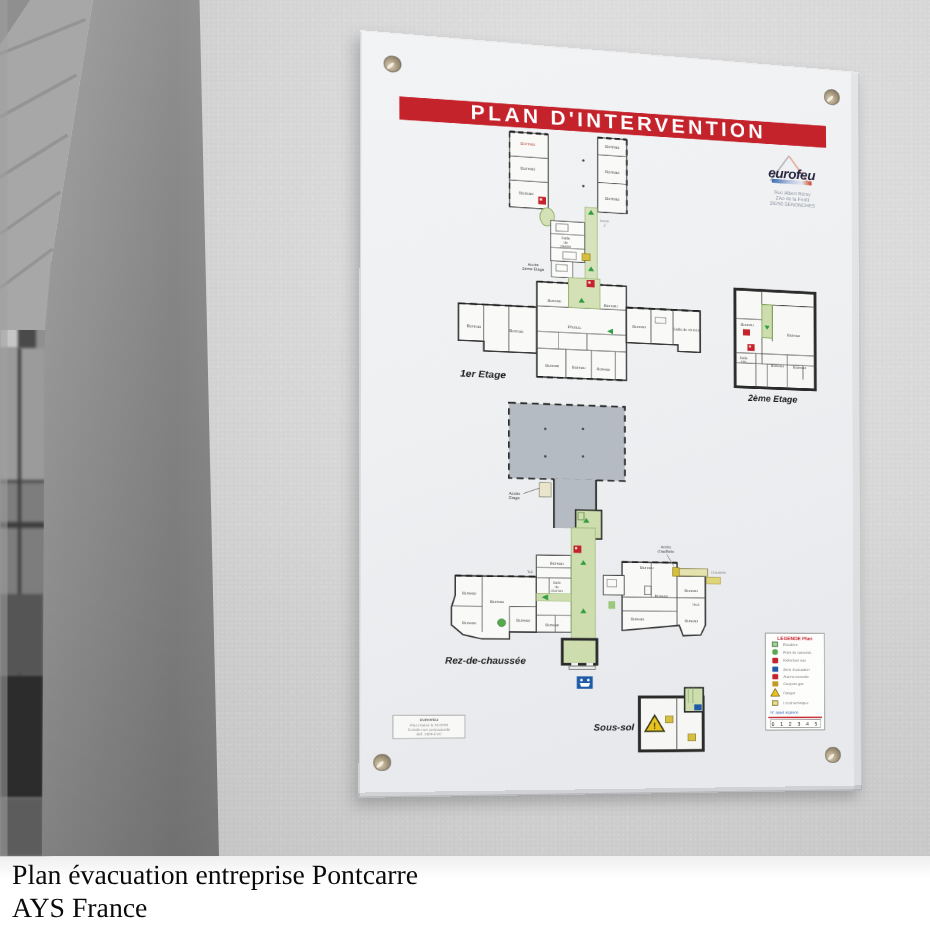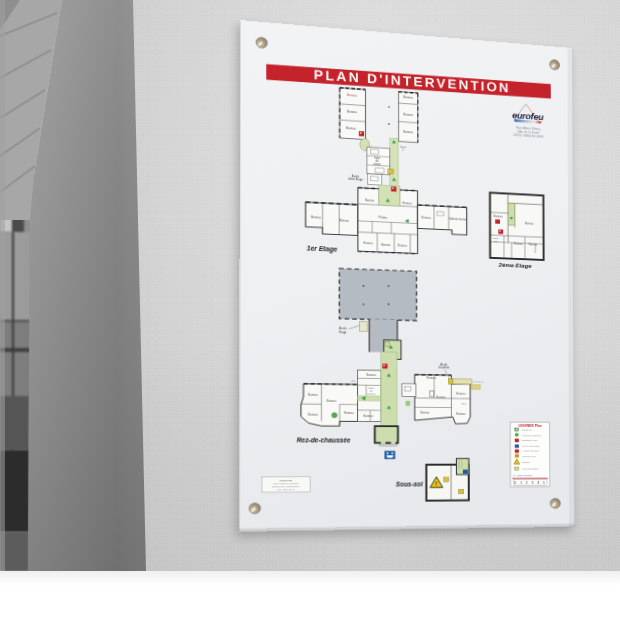--- a/index.html
+++ b/index.html
@@ -530,13 +530,14 @@
               <ellipse cx="313.9" cy="488.1" rx="2.9" ry="1.1" transform="rotate(-45 313.9 488.1)" fill="#f6f0e2" opacity="0.95"></ellipse>
             </g>
 </g>
         </svg>
 
   </div>
 </div>
 
 <div class="abs" style="left:0;top:571px;width:620px;height:49px;background:linear-gradient(to bottom,#efefef,#ffffff 30%);"></div>
 
+<div class="abs" style="left:8px;top:574px;width:600px;font-family:'Liberation Serif',serif;font-size:18.5px;color:#0a0a0a;line-height:21.5px;">Plan évacuation entreprise Pontcarre<br>AYS France</div>
 </div>
 
 </body></html>

